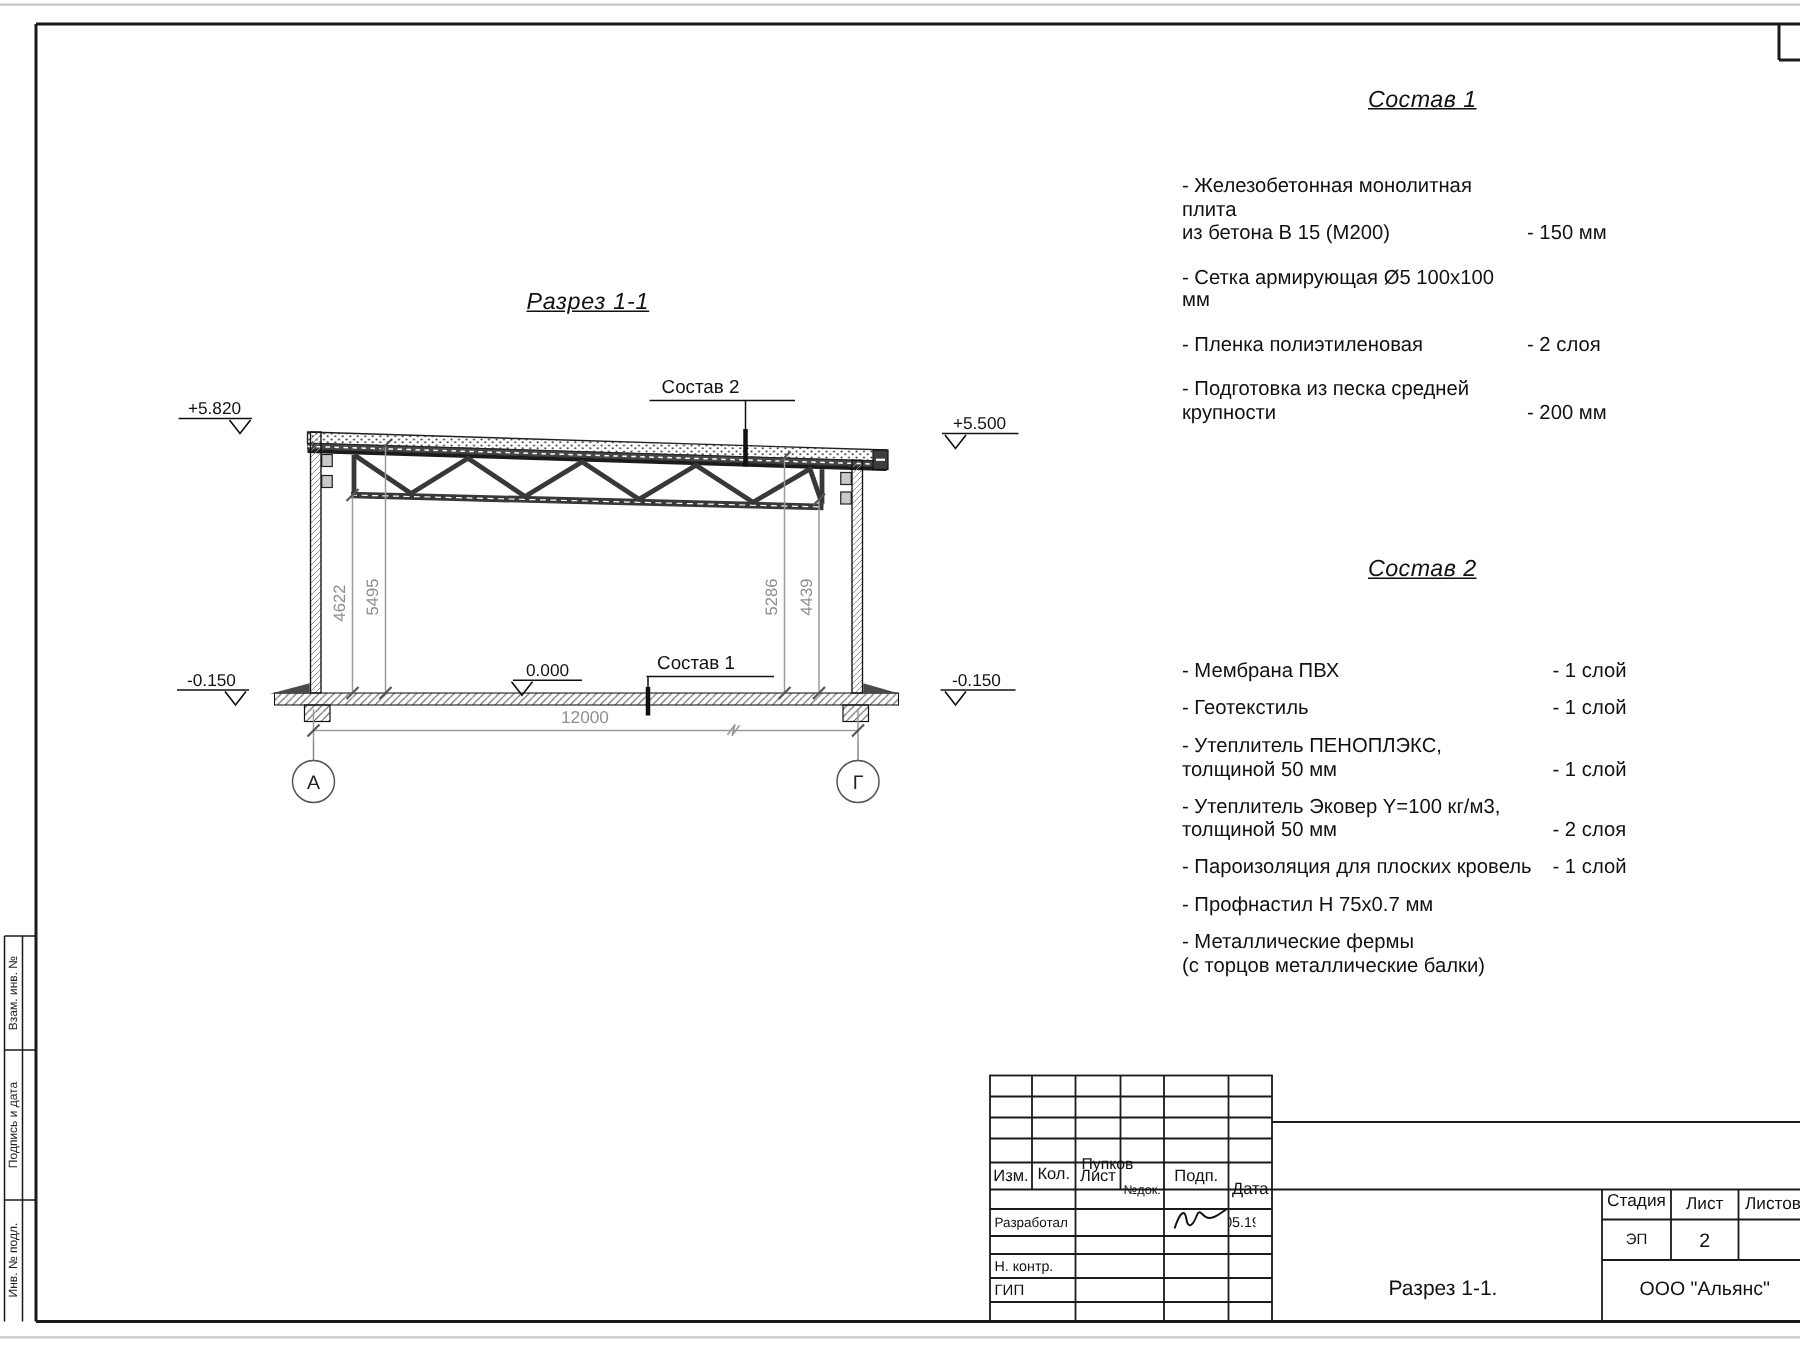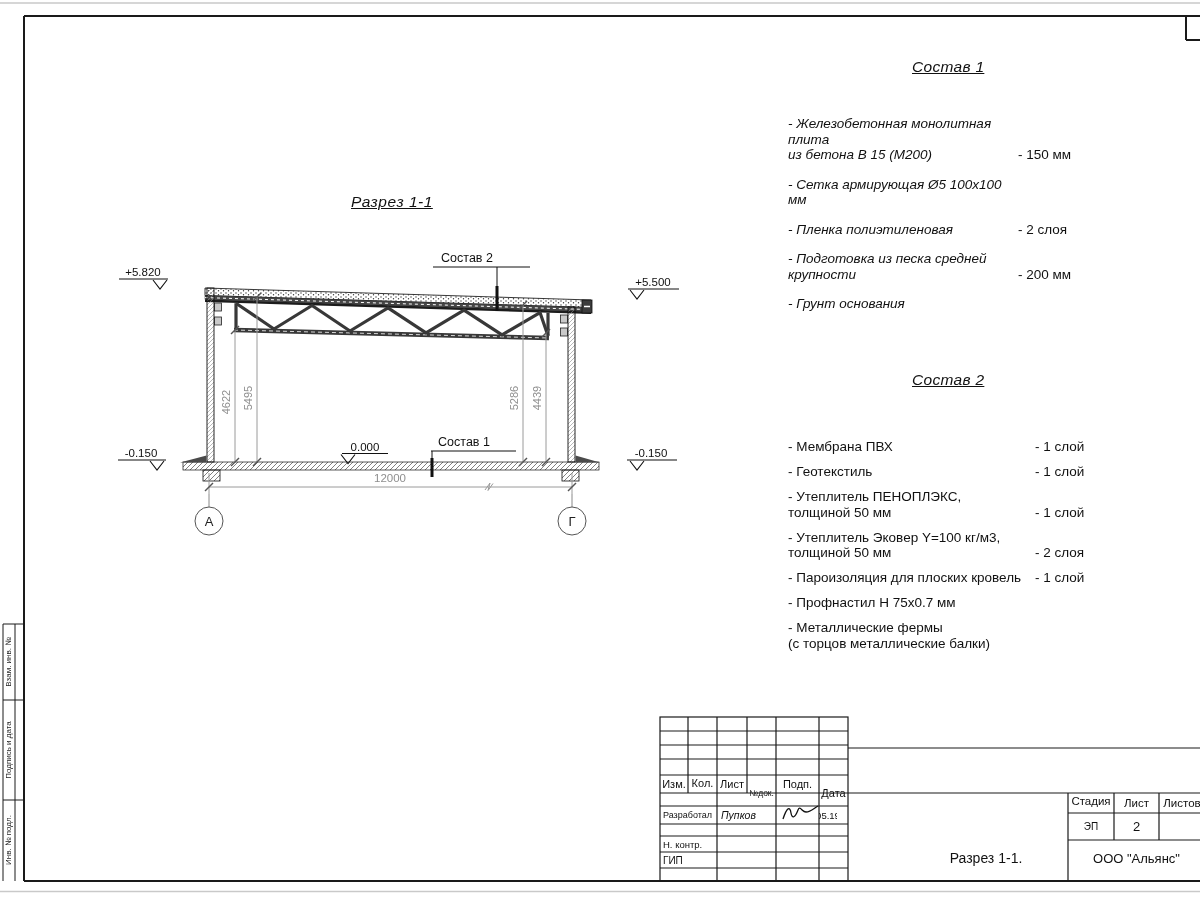--- a/index.html
+++ b/index.html
@@ -6,21 +6,21 @@
   .page{position:relative;width:1200px;height:900px;background:#fff;overflow:hidden;
         font-family:"Liberation Sans", sans-serif;color:#1a1a1a;}
   .abs{position:absolute;}
   .heading{position:absolute;font-style:italic;font-size:15.5px;color:#111;
            text-decoration:underline;letter-spacing:.3px;}
   .dtitle{position:absolute;font-style:italic;font-size:15.5px;color:#111;
           text-decoration:underline;letter-spacing:.5px;}
   .list{position:absolute;width:340px;}
   .li{display:flex;align-items:flex-end;margin-bottom:14px;}
   .li .nm{white-space:pre-line;font-size:13.5px;line-height:15.5px;color:#111;}
-  .list1 .nm{width:230px;font-style:italic;}
+  .list1 .nm{width:230px;}
   .list2 .nm{width:247px;}
   .list2 .li{margin-bottom:9.5px;}
   .li .vl{font-size:13.5px;line-height:15.5px;color:#111;white-space:nowrap;}
   
   .tbc{position:absolute;display:flex;align-items:center;justify-content:center;
        font-size:11px;color:#111;overflow:hidden;white-space:nowrap;}
   .tbl{position:absolute;display:flex;align-items:center;font-size:9.5px;color:#111;
        white-space:nowrap;overflow:hidden;}
   svg text{font-family:"Liberation Sans", sans-serif;}
 </style>
@@ -224,24 +224,20 @@
   </div>
   <div class="li">
     <div class="nm">- Пленка полиэтиленовая</div>
     <div class="vl">-  2 слоя</div>
   </div>
   <div class="li">
     <div class="nm">- Подготовка из песка средней
 крупности</div>
     <div class="vl">- 200 мм</div>
   </div>
-  <div class="li">
-    <div class="nm">- Грунт основания</div>
-    <div class="vl"></div>
-  </div>
 </div>
 
 <div class="heading" style="left:912px;top:371px;">Состав 2</div>
 <div class="list list2" style="left:788px;top:439px;">
   <div class="li">
     <div class="nm">- Мембрана ПВХ</div>
     <div class="vl">- 1 слой</div>
   </div>
   <div class="li">
     <div class="nm">- Геотекстиль</div>
@@ -273,27 +269,27 @@
 </div>
 
 <div class="tbc" style="left:660px;top:775px;width:28px;height:18px;">Изм.</div>
 <div class="tbc" style="left:688px;top:775px;width:29px;height:16px;">Кол.</div>
 <div class="tbc" style="left:717px;top:775px;width:30px;height:18px;">Лист</div>
 <div class="tbc" style="left:747px;top:775px;width:29px;height:36px;font-size:8.5px;">№док.</div>
 <div class="tbc" style="left:776px;top:775px;width:43px;height:18px;text-align:right;">Подп.</div>
 <div class="tbc" style="left:819px;top:775px;width:29px;height:36px;">Дата</div>
 
 <div class="tbl" style="left:663px;top:806px;width:53px;height:18px;font-size:9px;">Разработал</div>
-<div class="tbl" style="left:721px;top:806px;width:40px;height:18px;font-size:10.5px;font-style:italic;">Пупков</div>
+<div class="tbl" style="left:721px;top:767px;width:40px;height:18px;font-size:10.5px;">Пупков</div>
 <div class="tbc" style="left:819px;top:806px;width:18px;height:18px;font-size:9.5px;">05.19</div>
 <div class="tbl" style="left:663px;top:836px;width:53px;height:16px;">Н. контр.</div>
 <div class="tbl" style="left:663px;top:852px;width:30px;height:16px;font-size:10px;">ГИП</div>
 
 <div class="tbc" style="left:1068px;top:793px;width:46px;height:16px;font-size:11.5px;">Стадия</div>
 <div class="tbc" style="left:1114px;top:793px;width:45px;height:20px;font-size:11.5px;">Лист</div>
 <div class="tbc" style="left:1159px;top:793px;width:46px;height:20px;font-size:11.5px;">Листов</div>
 <div class="tbc" style="left:1068px;top:813px;width:46px;height:27px;font-size:10px;">ЭП</div>
 <div class="tbc" style="left:1114px;top:813px;width:45px;height:27px;font-size:13px;">2</div>
 
-<div class="tbc" style="left:876px;top:840px;width:220px;height:36px;font-size:14px;">Разрез 1-1.</div>
+<div class="tbc" style="left:852px;top:840px;width:220px;height:36px;font-size:14px;">Разрез 1-1.</div>
 <div class="tbc" style="left:1068px;top:840px;width:137px;height:36px;font-size:13px;">ООО "Альянс"</div>
 
 </div>
 
 </body></html>

